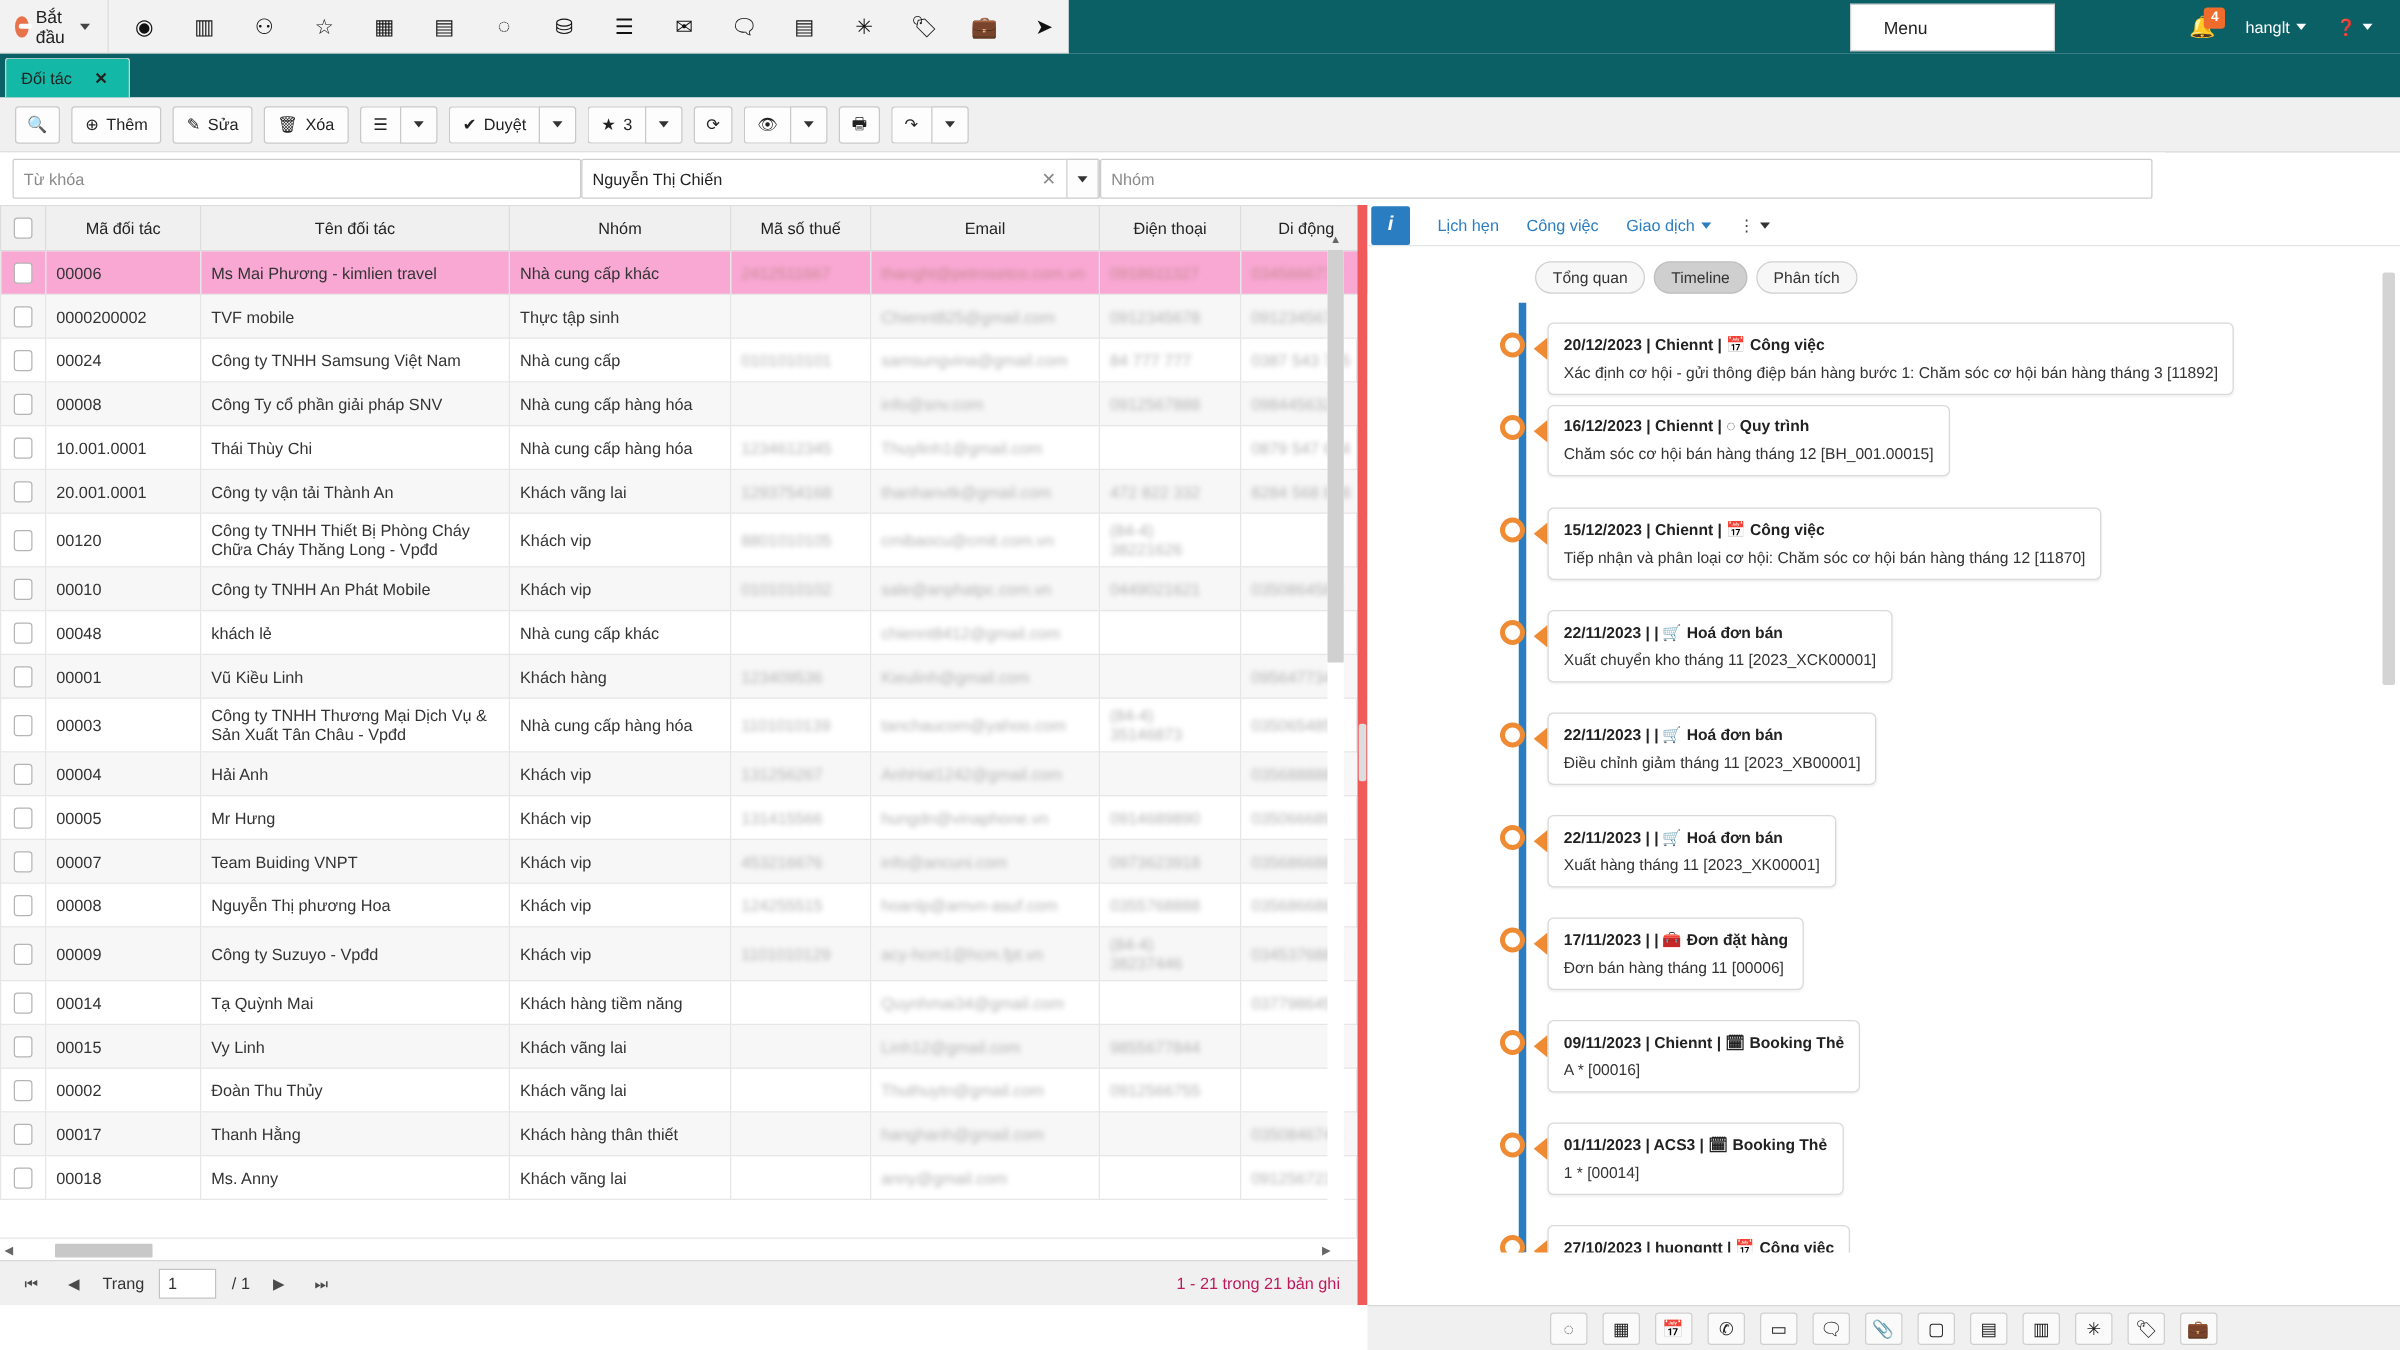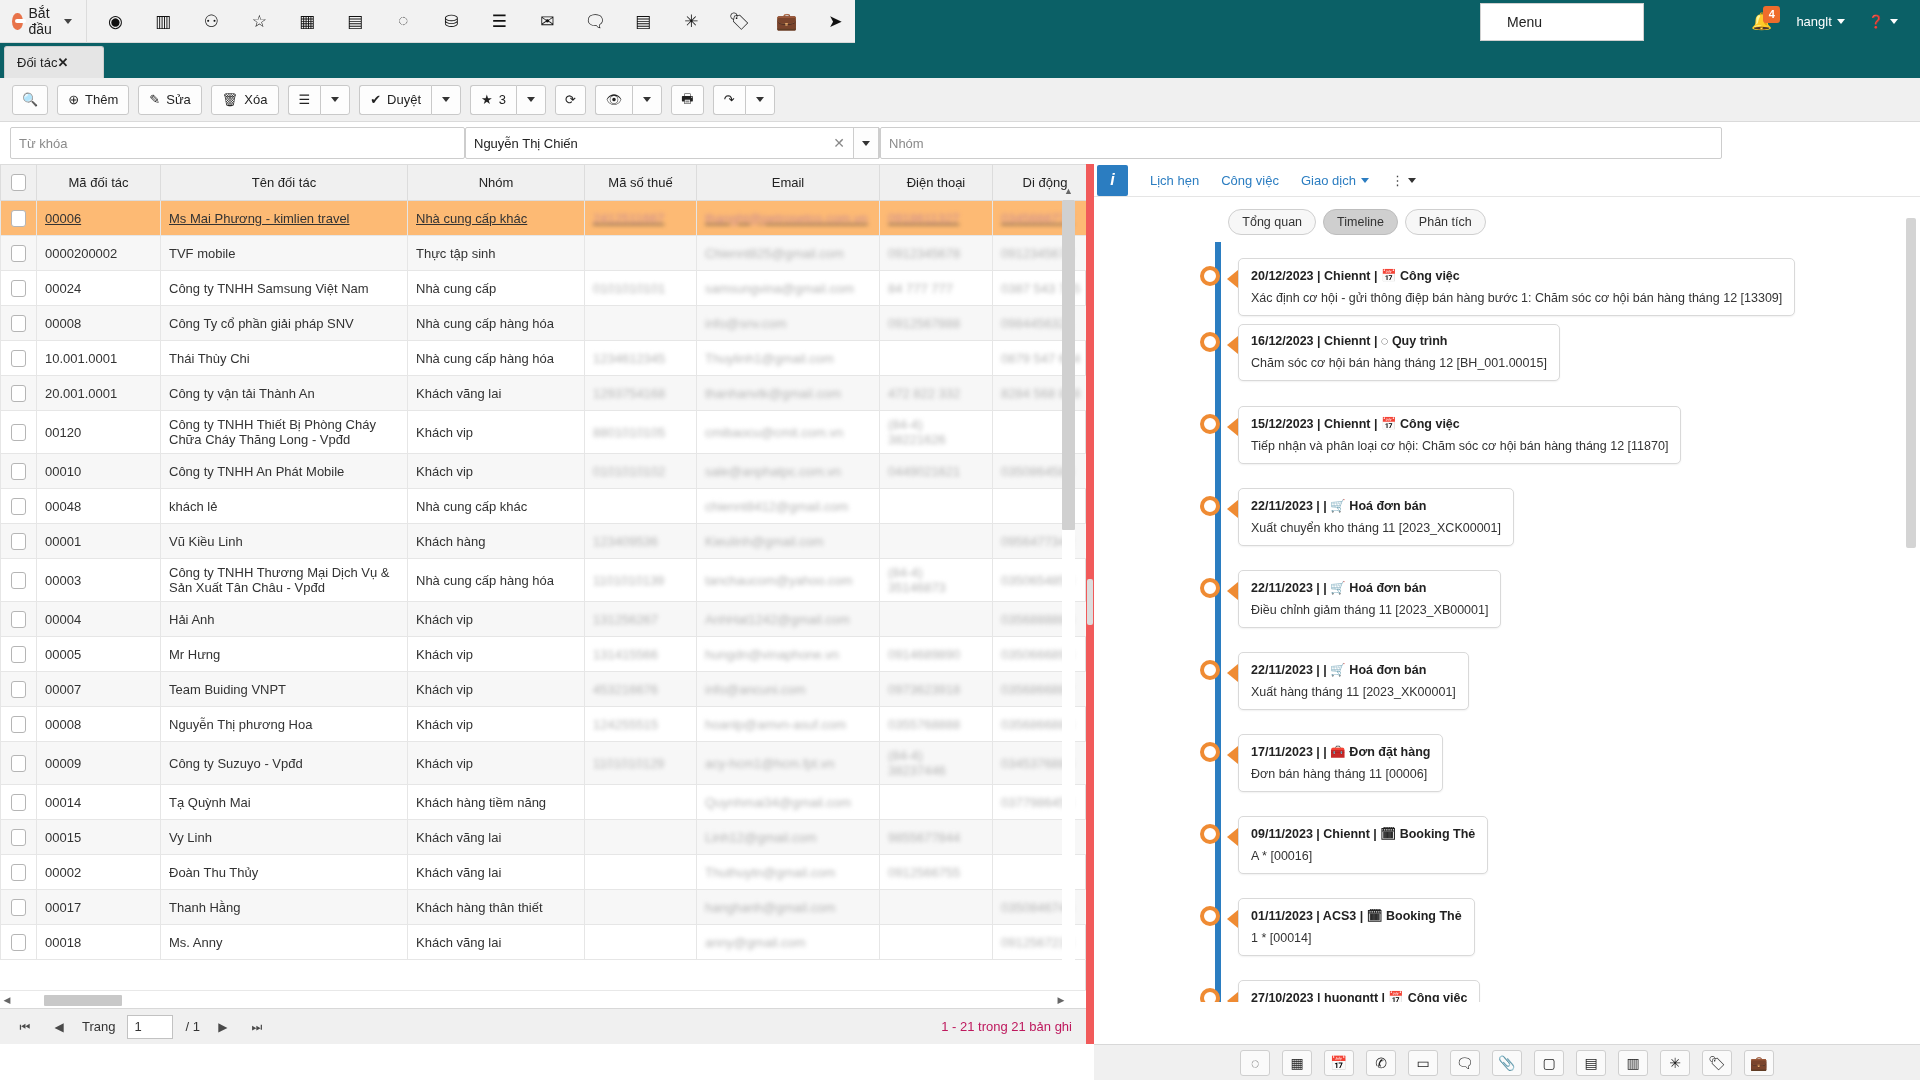--- a/index.html
+++ b/index.html
@@ -24,21 +24,21 @@
 
   .menu-box { position: absolute; top: 3px; right: 276px; width: 164px; height: 38px; background: #fff; border: 1px solid #d0d0d0; display: flex; align-items: center; padding-left: 26px; font-size: 14px; color: #222; cursor: pointer; }
   .topright { position: absolute; top: 0; right: 0; height: 43px; display: flex; align-items: center; gap: 0; padding-right: 10px; }
   .tr-item { display: flex; align-items: center; gap: 5px; color: #fff; font-size: 13px; padding: 0 12px; height: 43px; cursor: pointer; position: relative; }
   .bell { font-size: 17px; }
   .badge { position: absolute; top: 6px; right: 4px; background: #ef6c2c; color: #fff; border-radius: 3px; font-size: 11px; min-width: 17px; height: 17px; line-height: 17px; text-align: center; padding: 0 3px; font-weight: bold;}
   .caret-w { width:0;height:0;border-left:4px solid transparent;border-right:4px solid transparent;border-top:5px solid #fff; display:inline-block; }
 
   
   .tabstrip { position: absolute; top: 43px; left: 0; width: 1920px; height: 35px; background: #0b6066; }
-  .tab { position: absolute; left: 4px; top: 3px; height: 32px; min-width: 100px; background: #e5e5e5; border: 1px solid #cfcfcf; border-bottom: none; border-radius: 3px 3px 0 0; display: flex; align-items: center; padding: 0 12px; font-size: 13px; color: #222; }
+  .tab { position: absolute; left: 4px; top: 3px; height: 32px; min-width: 100px; background: #14b8a6; border: 1px solid #cfcfcf; border-bottom: none; border-radius: 3px 3px 0 0; display: flex; align-items: center; gap: 18px; padding: 0 12px; font-size: 13px; color: #222; }
   .tab-x { font-size: 13px; color: #222; cursor: pointer; font-weight: bold; }
 
   
   .toolbar { position: absolute; top: 78px; left: 0; width: 1920px; height: 44px; background: #f0f0f0; border-bottom: 1px solid #dadada; display: flex; align-items: center; padding-left: 12px; gap: 9px; }
   .tbtn { height: 30px; background: #fdfdfd; border: 1px solid #c9c9c9; border-radius: 3px; display: flex; align-items: center; gap: 6px; padding: 0 10px; font-size: 13px; color: #222; cursor: pointer; white-space: nowrap; }
   .tbtn.icononly { padding: 0 9px; }
   .tgroup { display: flex; }
   .tgroup .tbtn { border-radius: 0; border-right: none; }
   .tgroup .tbtn:first-child { border-radius: 3px 0 0 3px; }
   .tgroup .tbtn:last-child { border-radius: 0 3px 3px 0; border-right: 1px solid #c9c9c9; }
@@ -57,21 +57,21 @@
 
   
   .main { position: absolute; top: 164px; left: 0; width: 1920px; height: 916px; }
 
   
   .gridwrap { position: absolute; left: 0; top: 0; width: 1086px; height: 880px; border-right: 1px solid #e0e0e0; border-radius: 22px; }
   table.grid { border-collapse: collapse; width: 1066px; table-layout: fixed; }
   table.grid th { background: #f0f0f0; border: 1px solid #dcdcdc; height: 36px; font-size: 13px; font-weight: normal; color: #222; }
   table.grid td { border: 1px solid #e6e6e6; border-top: none; padding: 6px 8px; font-size: 13px; color: #333; height: 35px; vertical-align: middle; }
   table.grid tr.alt td { background: #f7f7f7; }
-  table.grid tr.sel td { background: #fdba74; text-decoration: underline; }
+  table.grid tr.sel td { background: #f9a8d4; }
   .cbcell { width: 36px; text-align: center; }
   .cbox { width: 15px; height: 17px; border: 1px solid #b5b5b5; border-radius: 3px; background: #fff; display: inline-block; vertical-align: middle; cursor: pointer; }
   .blur { color: #b5b5b5; filter: blur(2.1px); user-select: none; }
   tr.sel .blur { color: #c98a90; }
   .col-ma { width: 124px; }
   .col-ten { width: 247px; }
   .col-nhom { width: 177px; }
   .col-mst { width: 112px; }
   .col-email { width: 183px; }
   .col-dt { width: 113px; }
@@ -550,21 +550,21 @@
       </div>
 
     <div class="timeline">
       <div class="axis"></div>
       <div id="timeline-items">
           <div class="tl-item" style="top: 0px; margin-top: 16px;">
             <div class="tl-dot"></div>
             <div class="tl-arrow"></div>
             <div class="tl-card">
               <div class="tl-title">20/12/2023 | Chiennt | <span>📅</span> Công việc</div>
-              <div class="tl-body">Xác định cơ hội - gửi thông điệp bán hàng bước 1: Chăm sóc cơ hội bán hàng tháng 12 [13309]</div>
+              <div class="tl-body">Xác định cơ hội - gửi thông điệp bán hàng bước 1: Chăm sóc cơ hội bán hàng tháng 3 [11892]</div>
             </div>
           </div>
           <div class="tl-item" style="top: 82px;">
             <div class="tl-dot"></div>
             <div class="tl-arrow"></div>
             <div class="tl-card">
               <div class="tl-title">16/12/2023 | Chiennt | <span>◌</span> Quy trình</div>
               <div class="tl-body">Chăm sóc cơ hội bán hàng tháng 12 [BH_001.00015]</div>
             </div>
           </div>

